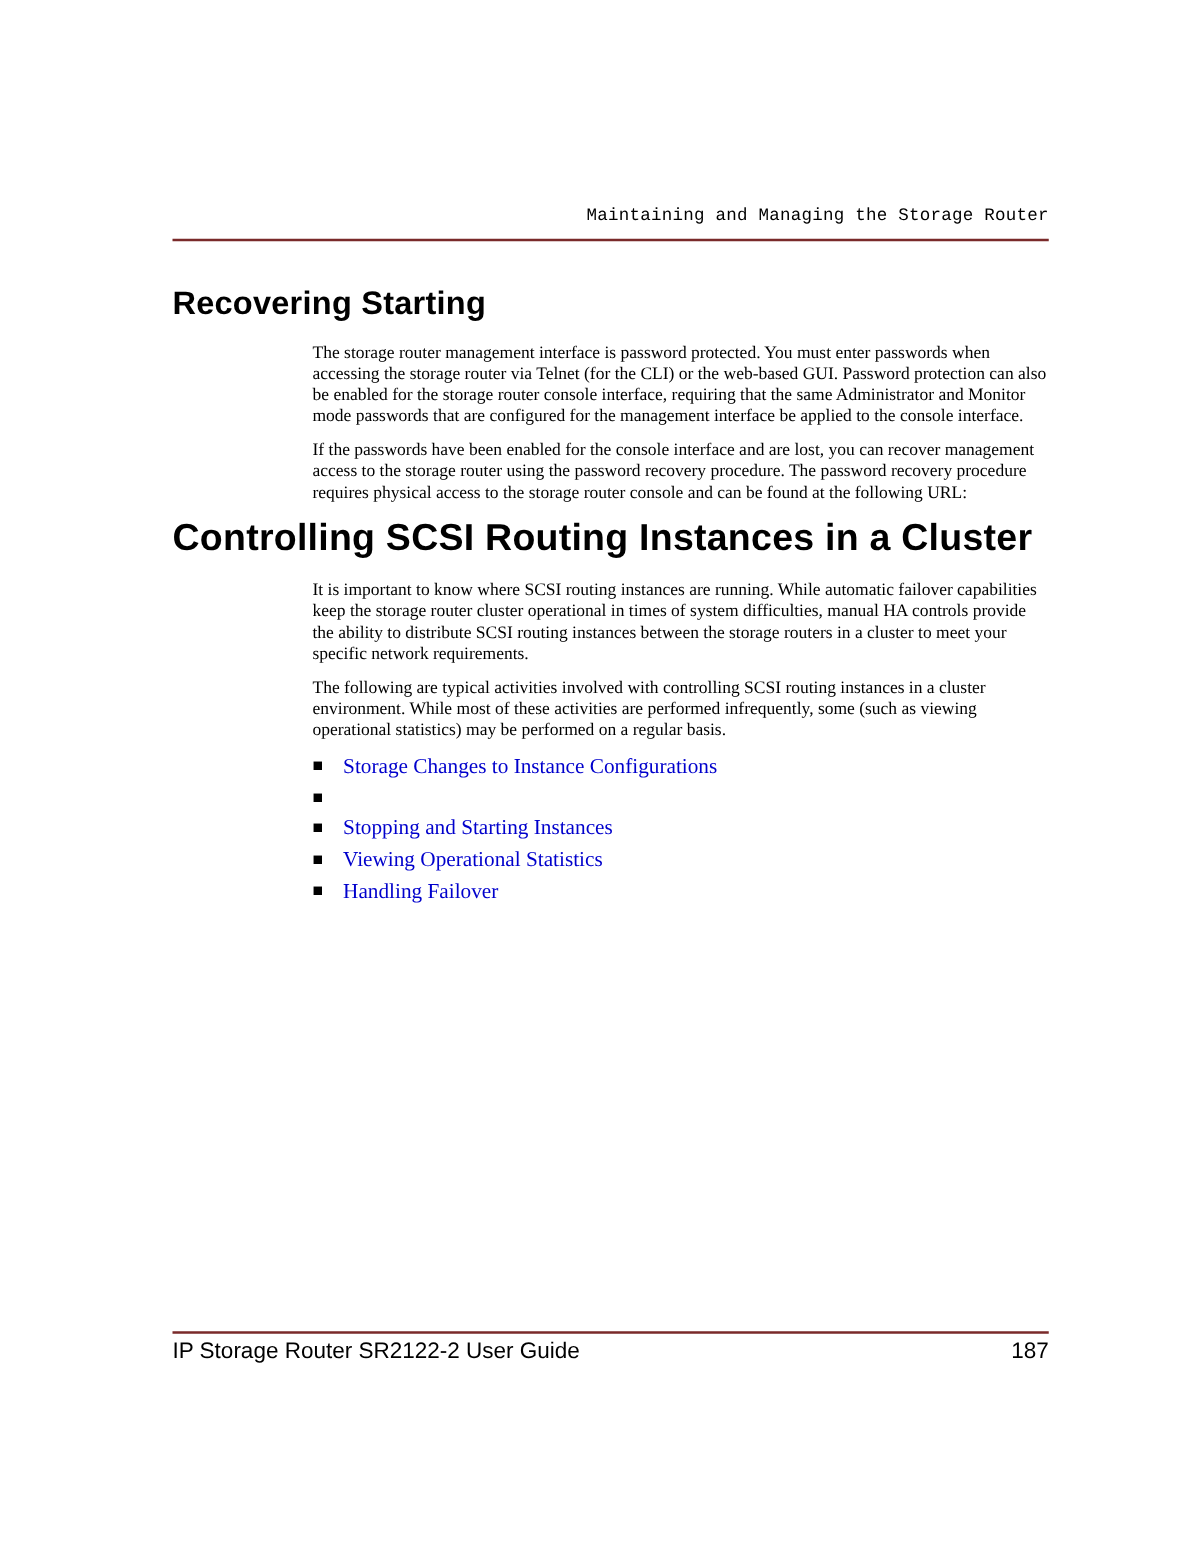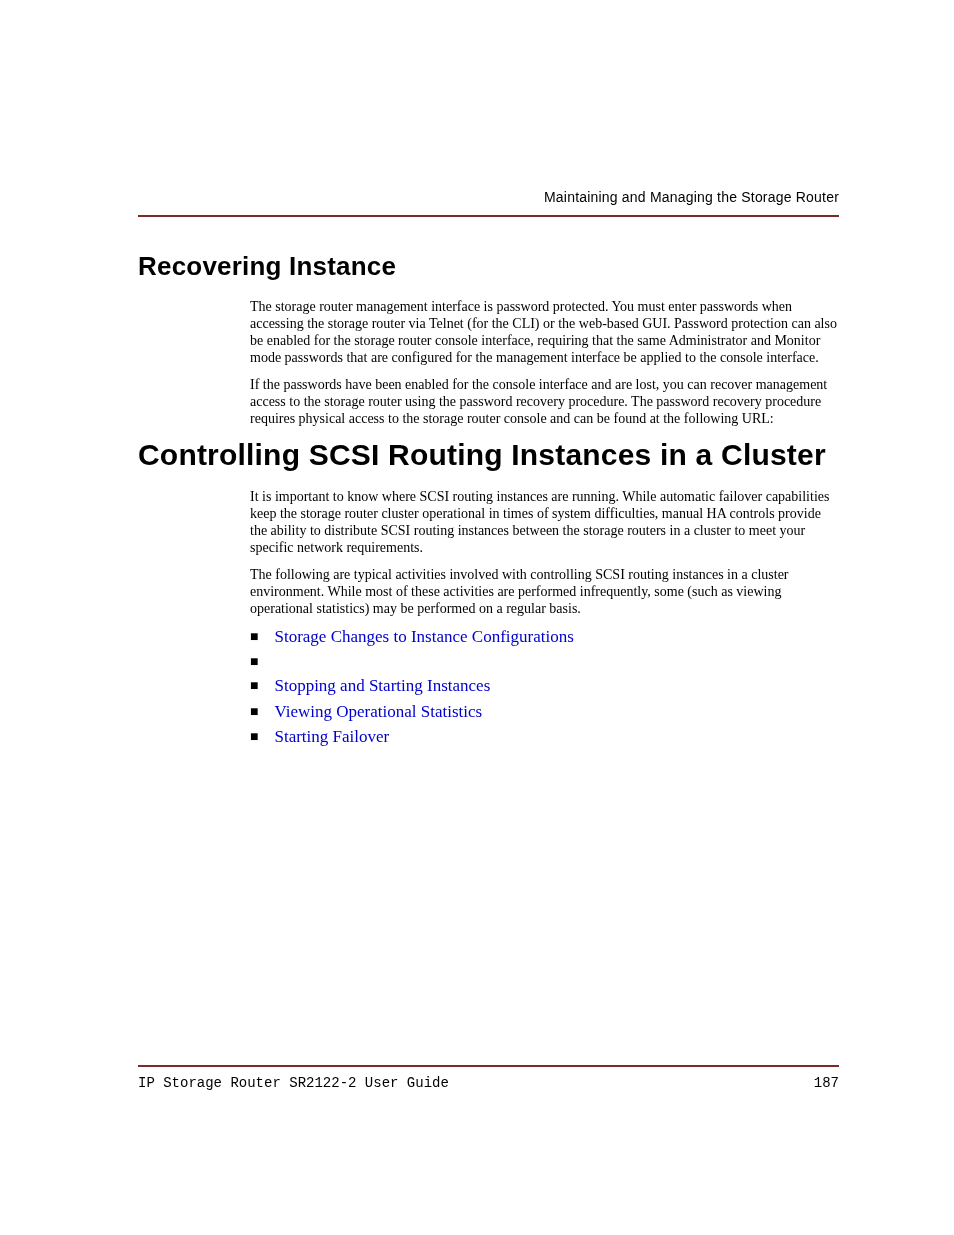--- a/index.html
+++ b/index.html
@@ -15,26 +15,25 @@
       font-family: "Times New Roman", Times, serif;
     }
     .page-content {
       position: absolute;
       left: 138px;
       right: 115px;
       top: 165px;
       bottom: 150px;
     }
     .header-text {
-      font-family: Liberation Sans, sans-serif;
+      font-family: Liberation Mono, monospace;
       font-size: 14px;
       text-align: right;
       color: #000;
       letter-spacing: 0.2px;
-      margin-top: 24px;
     }
     .header-rule {
       border: none;
       border-top: 2px solid #7a2a2a;
       margin-top: 10px;
       margin-bottom: 34px;
     }
     .h1 {
       font-family: Arial, Helvetica, sans-serif;
       font-weight: 700;
@@ -98,33 +97,33 @@
       border: none;
       border-top: 2px solid #7a2a2a;
     }
     .footer {
       position: absolute;
       left: 138px;
       right: 115px;
       bottom: 144px;
       display: flex;
       justify-content: space-between;
-      font-family: Liberation Mono, monospace;
-      font-size: 14px;
+      font-family: Liberation Sans, sans-serif;
+      font-size: 18px;
       color: #000;
     }
   </style>
 </head>
 <body>
 
 <div class="page-content">
   <div class="header-text">Maintaining and Managing the Storage Router</div>
   <hr class="header-rule">
 
-  <div class="h1">Recovering Instance</div>
+  <div class="h1">Recovering Starting</div>
   <div class="body-text">The storage router management interface is password protected. You must enter passwords when accessing the storage router via Telnet (for the CLI) or the web-based GUI. Password protection can also be enabled for the storage router console interface, requiring that the same Administrator and Monitor mode passwords that are configured for the management interface be applied to the console interface.</div>
   <div class="body-text">If the passwords have been enabled for the console interface and are lost, you can recover management access to the storage router using the password recovery procedure. The password recovery procedure requires physical access to the storage router console and can be found at the following URL:</div>
 
   <div class="h2">Controlling SCSI Routing Instances in a Cluster</div>
   <div class="body-text">It is important to know where SCSI routing instances are running. While automatic failover capabilities keep the storage router cluster operational in times of system difficulties, manual HA controls provide the ability to distribute SCSI routing instances between the storage routers in a cluster to meet your specific network requirements.</div>
   <div class="body-text">The following are typical activities involved with controlling SCSI routing instances in a cluster environment. While most of these activities are performed infrequently, some (such as viewing operational statistics) may be performed on a regular basis.</div>
 
   <div class="bullet-list">
     <div class="bullet-item">
       <span class="bullet-square">■</span>
@@ -136,21 +135,21 @@
     <div class="bullet-item">
       <span class="bullet-square">■</span>
       <span class="bullet-link">Stopping and Starting Instances</span>
     </div>
     <div class="bullet-item">
       <span class="bullet-square">■</span>
       <span class="bullet-link">Viewing Operational Statistics</span>
     </div>
     <div class="bullet-item">
       <span class="bullet-square">■</span>
-      <span class="bullet-link">Starting Failover</span>
+      <span class="bullet-link">Handling Failover</span>
     </div>
   </div>
 </div>
 
 <hr class="footer-rule">
 <div class="footer">
   <span>IP Storage Router SR2122-2 User Guide</span>
   <span>187</span>
 </div>
 

